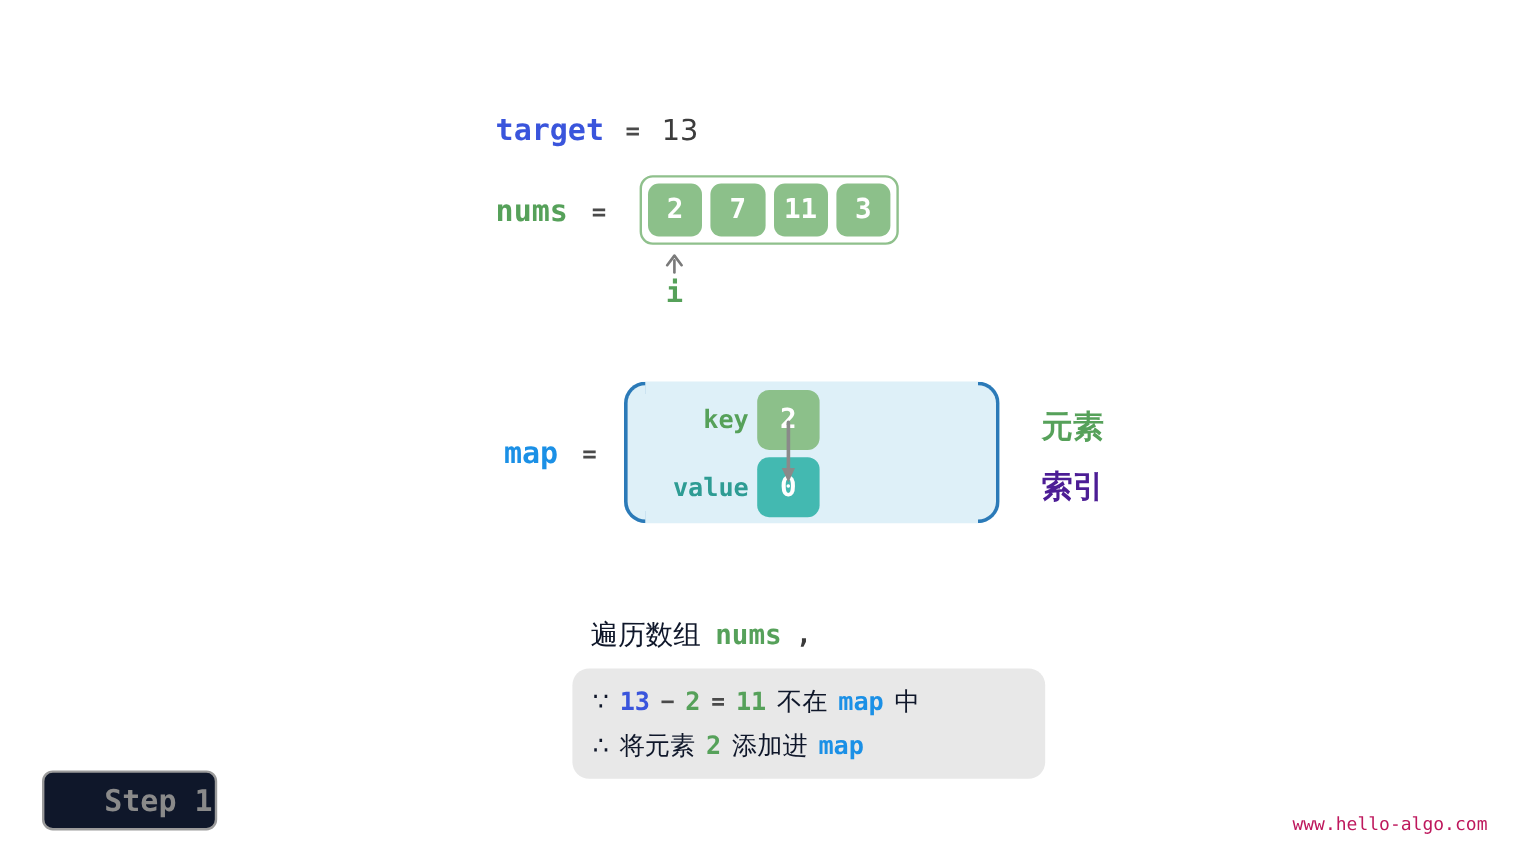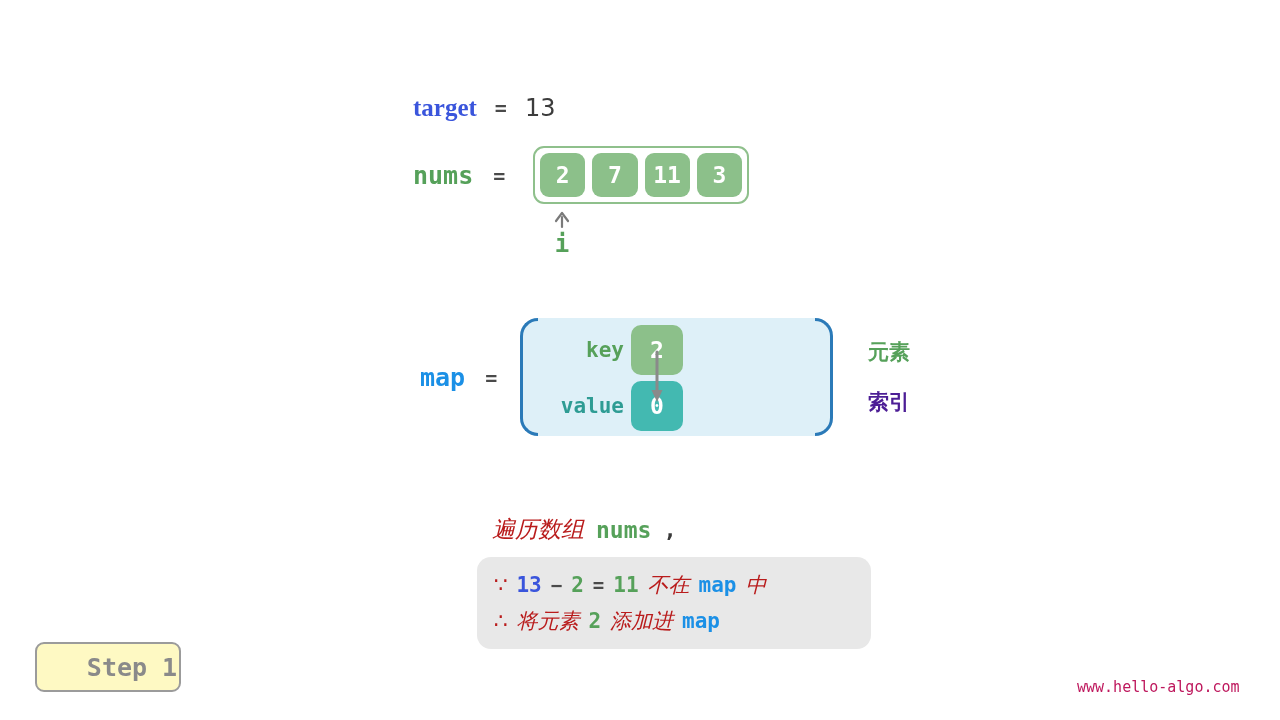--- a/index.html
+++ b/index.html
@@ -9,21 +9,21 @@
     width: 1280px; height: 720px;
     background: #ffffff;
     overflow: hidden;
     font-family: "DejaVu Sans", "Liberation Sans", sans-serif;
     color: #3a3a3a;
   }
   .mono { font-family: "DejaVu Sans Mono", "Liberation Mono", monospace; font-weight: bold; }
 
   
   .target-row { position: absolute; left: 413px; top: 94px; display: flex; align-items: center; gap: 18px; }
-  .id-indigo { color: #3a55dc; font-size: 25px; font-family: Liberation Serif, serif; }
+  .id-indigo { color: #3a55dc; font-size: 25px; }
   .op { color: #4a4a4a; font-family: "DejaVu Sans Mono", "Liberation Mono", monospace; font-weight: bold; font-size: 20px; }
   .plain-num { color: #3c3c3c; font-size: 24px; }
 
   
   .nums-label-row { position: absolute; left: 413px; top: 161px; display: flex; align-items: center; gap: 20px; }
   .id-green { color: #56a15a; font-size: 25px; }
   .array-box {
     position: absolute; left: 533px; top: 146px;
     width: 216px; height: 58px;
     border: 2px solid #8fc08c; border-radius: 11px;
@@ -54,47 +54,47 @@
   .kv-label.key   { top: 7px;  color: #56a15a; }
   .kv-label.value { top: 63px; color: #2e9c94; }
   .kv-cell {
     position: absolute; left: 111px; width: 52px; height: 50px;
     border-radius: 10px; color: #ffffff; font-size: 23px;
     display: flex; align-items: center; justify-content: center;
   }
   .kv-cell.key   { top: 7px;  background: #8cc08a; }
   .kv-cell.value { top: 63px; background: #43b9b1; }
   .kv-arrow { position: absolute; left: 129px; top: 30px; width: 16px; height: 60px; }
-  .side-note { position: absolute; left: 868px; font-size: 21px; font-weight: bold; }
+  .side-note { position: absolute; left: 868px; font-size: 26px; font-weight: bold; }
   .side-note.top    { top: 338px; color: #56a15a; }
   .side-note.bottom { top: 388px; color: #4c1d95; }
 
   
   .caption { position: absolute; left: 492px; top: 514px; display: flex; align-items: center; gap: 12px; font-size: 23px; }
   .caption .code { font-size: 23px; color: #56a15a; }
   .caption .comma { font-family: "DejaVu Sans Mono", "Liberation Mono", monospace; font-weight: bold; font-size: 22px; color: #3a3a3a; }
   .note-box {
     position: absolute; left: 477px; top: 557px;
     width: 394px; height: 92px;
     background: #e8e8e8; border-radius: 14px;
     display: flex; flex-direction: column; justify-content: center;
     gap: 8px; padding: 0 17px;
   }
   .note-line { display: flex; align-items: center; gap: 9px; font-size: 21px; }
-  .seg-dark   { color: #b91c1c; font-style: italic; }
+  .seg-dark   { color: #0f172a; }
   .seg-op     { color: #4a4a4a; font-family: "DejaVu Sans Mono", "Liberation Mono", monospace; font-weight: bold; font-size: 19px; }
   .seg-indigo { color: #3a55dc; font-size: 21px; }
   .seg-green  { color: #56a15a; font-size: 21px; }
   .seg-azure  { color: #1b90e6; font-size: 21px; }
 
   
   .step-badge {
     position: absolute; left: 35px; top: 642px;
     width: 146px; height: 50px;
-    background: #fef9c3; border: 2px solid #9b9b9b; border-radius: 9px;
+    background: #0f172a; border: 2px solid #9b9b9b; border-radius: 9px;
     display: flex; align-items: center; justify-content: center;
     color: #8a8a8a; font-size: 25px; padding-left: 48px;
   }
   .watermark {
     position: absolute; left: 1077px; top: 678px;
     color: #be185d; font-size: 15px; font-weight: normal;
     font-family: "DejaVu Sans Mono", "Liberation Mono", monospace;
   }
 </style>
 </head>

